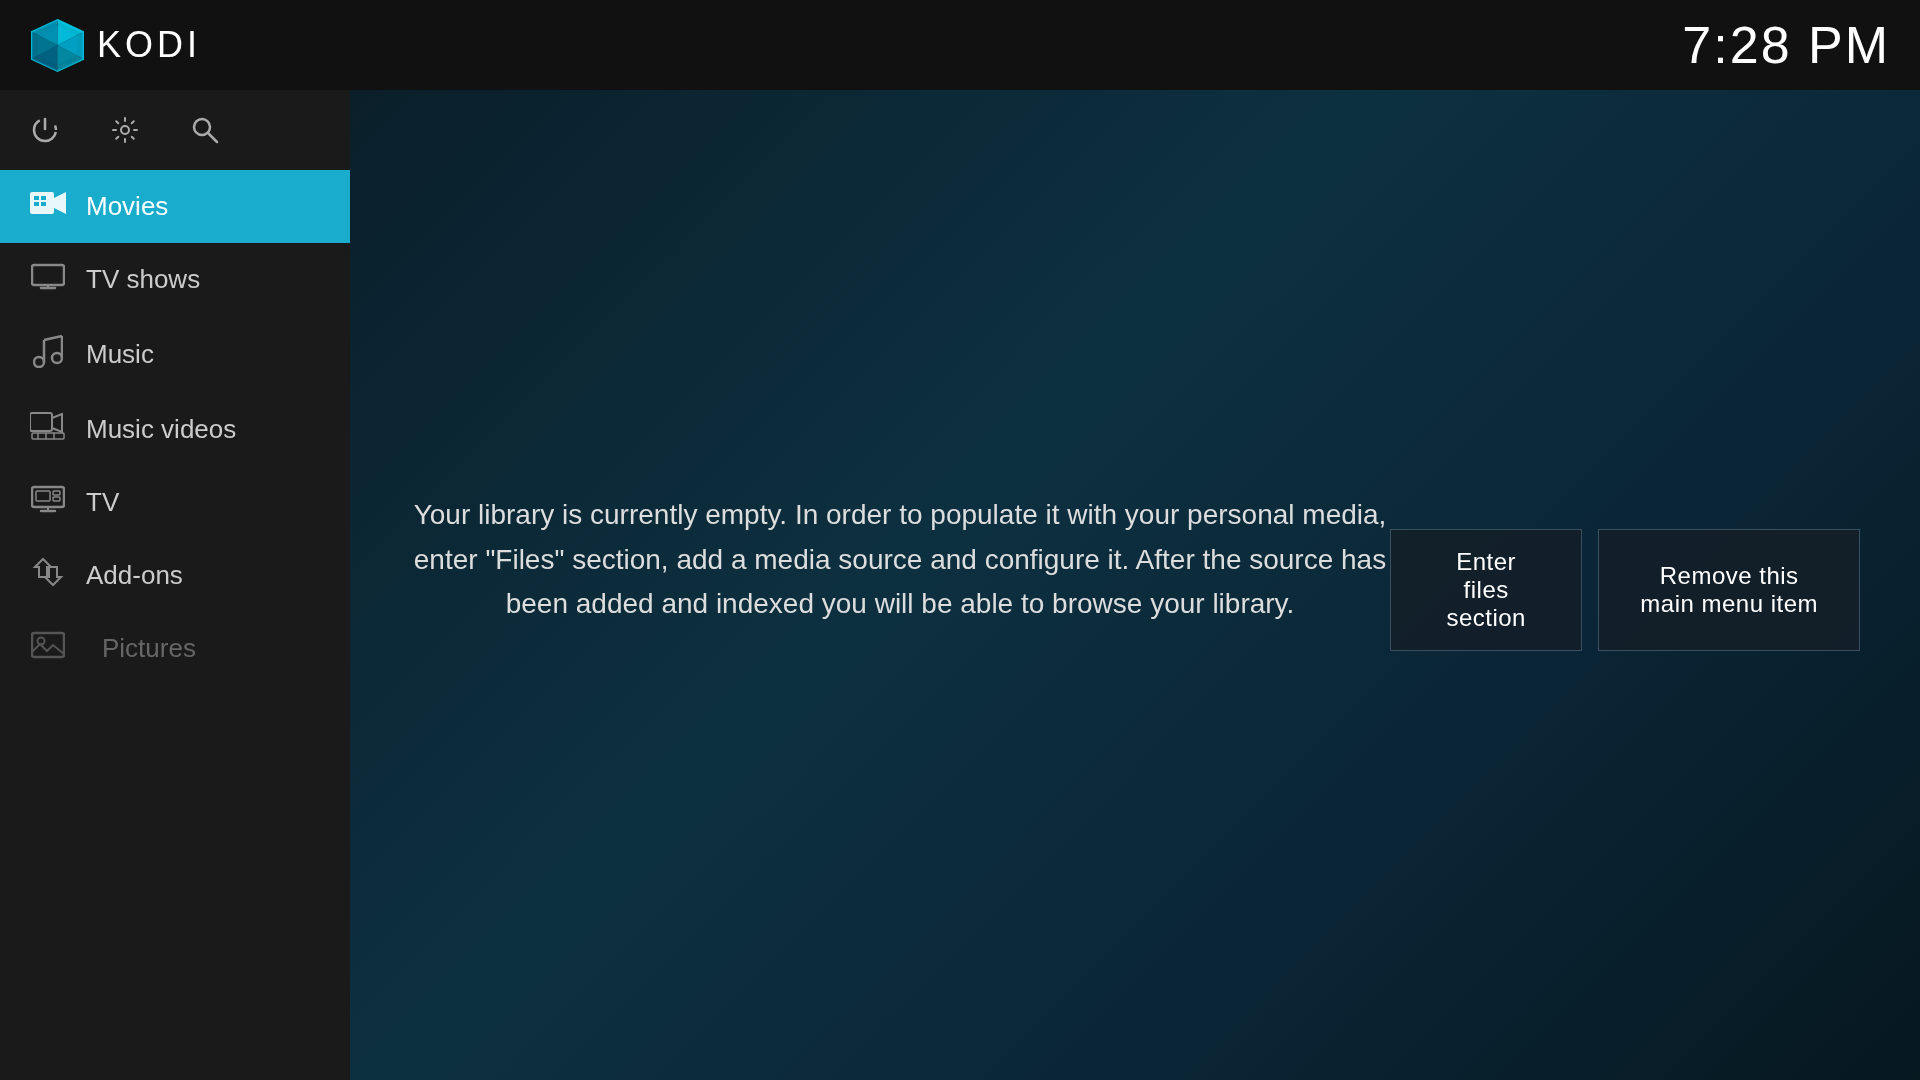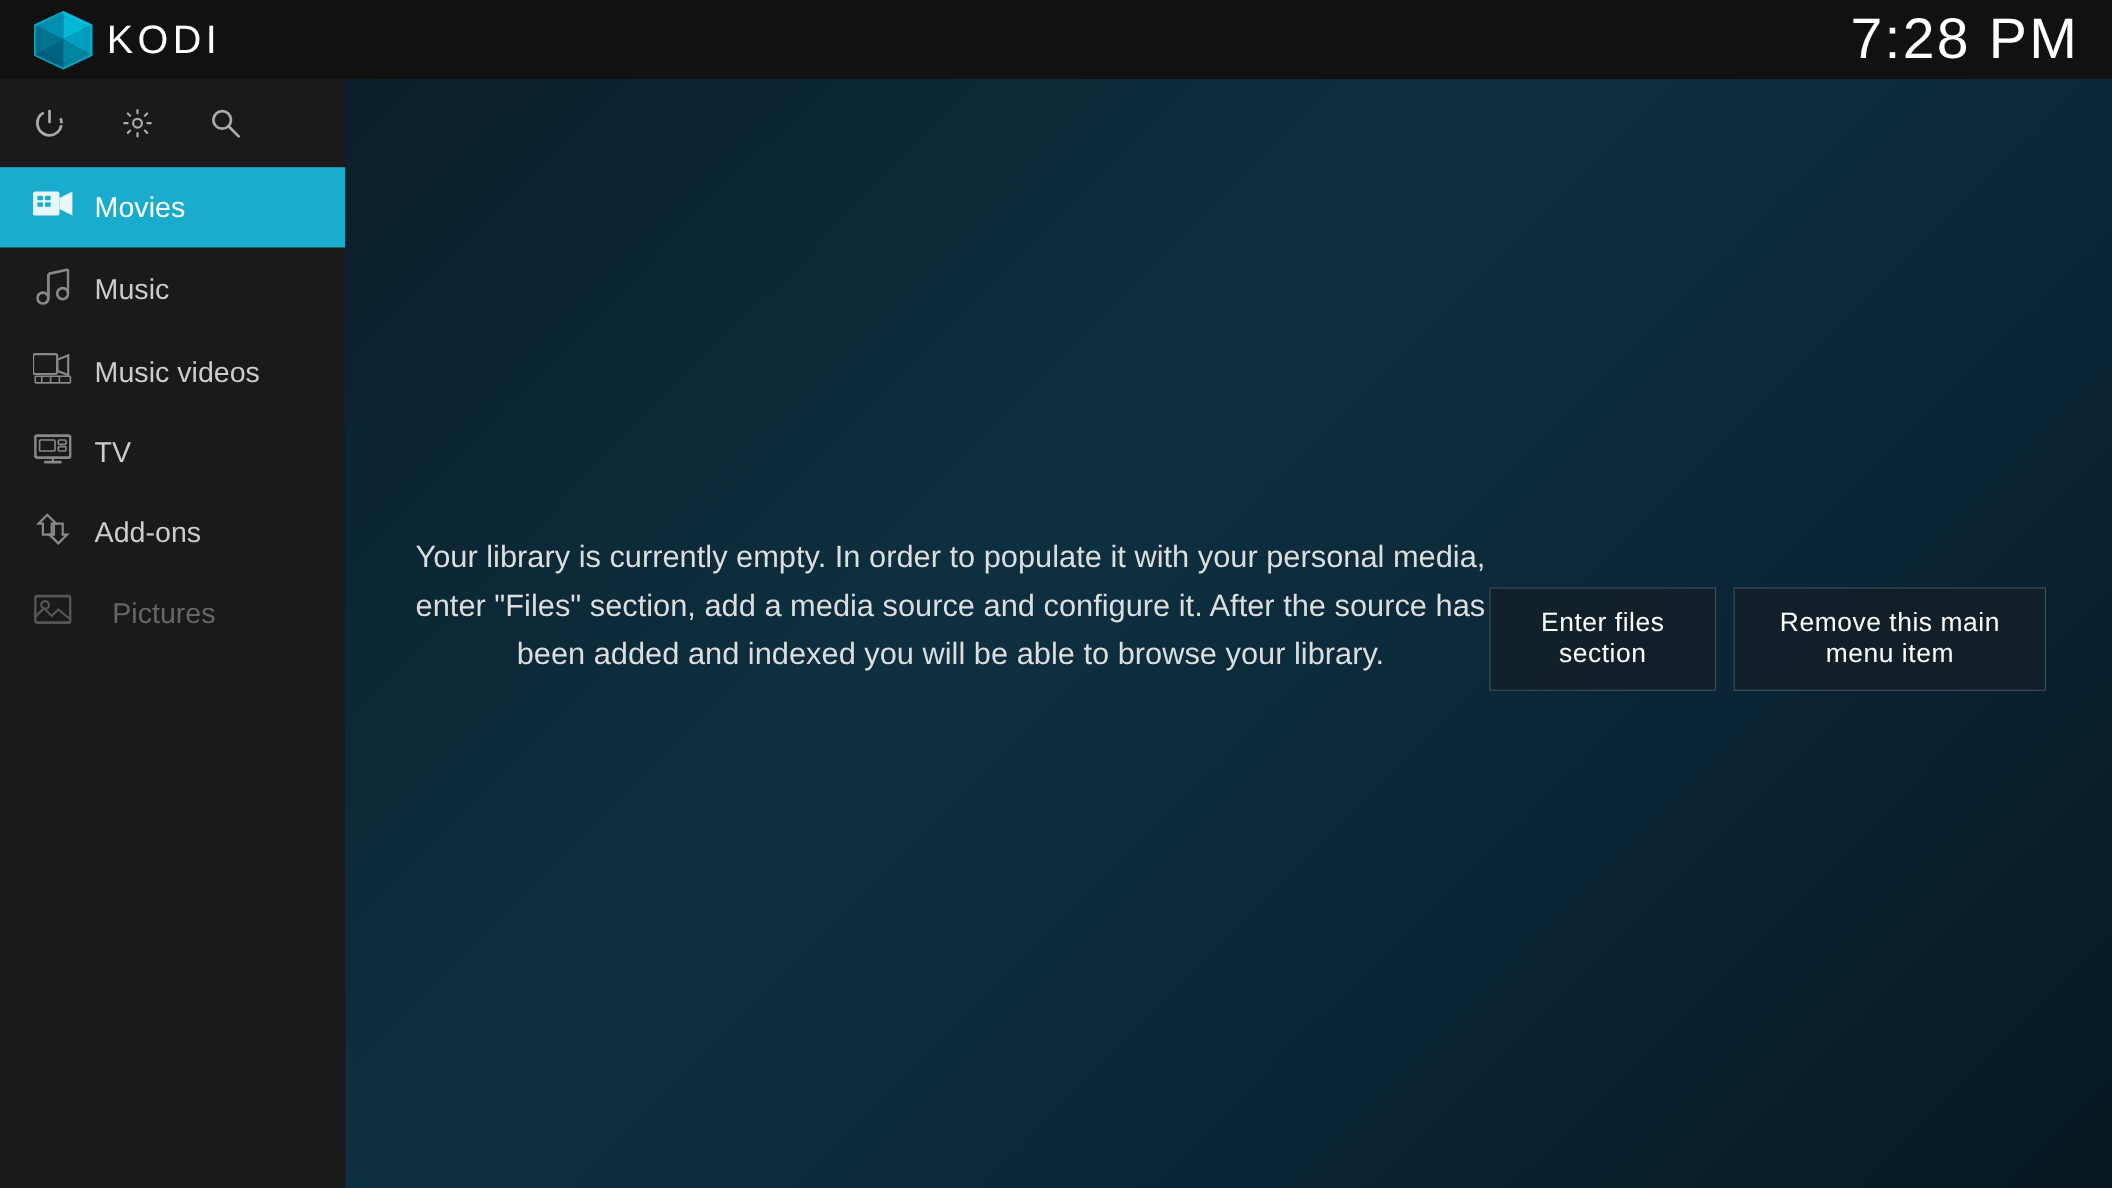--- a/index.html
+++ b/index.html
@@ -11,21 +11,21 @@
       font-family: 'Arial', sans-serif;
       color: #ffffff;
       overflow: hidden;
       display: flex;
       flex-direction: column;
     }
 
     
     .top-bar {
       background: #111111;
-      height: 72px;
+      height: 90px;
       display: flex;
       align-items: center;
       justify-content: space-between;
       padding: 16px 30px;
       flex-shrink: 0;
     }
 
     .logo-area {
       display: flex;
       align-items: center;
@@ -74,21 +74,21 @@
 
     
     .main-layout {
       display: flex;
       flex: 1;
       overflow: hidden;
     }
 
     
     .sidebar {
-      width: 314px;
+      width: 350px;
       background: #1a1a1a;
       flex-shrink: 0;
       display: flex;
       flex-direction: column;
     }
 
     .sidebar-item {
       display: flex;
       align-items: center;
       gap: 20px;
@@ -227,20 +227,30 @@
           <polygon points="24,10 36,4 36,26 24,20" fill="white" opacity="0.9"></polygon>
           <rect x="4" y="8" width="5" height="4" fill="#1aaccc"></rect>
           <rect x="11" y="8" width="5" height="4" fill="#1aaccc"></rect>
           <rect x="4" y="14" width="5" height="4" fill="#1aaccc"></rect>
           <rect x="11" y="14" width="5" height="4" fill="#1aaccc"></rect>
         </svg>
       </div>
       <span class="sidebar-label">Movies</span>
     </div>
 
+    <div class="sidebar-item">
+      <div class="sidebar-icon">
+        <svg width="34" height="30" viewBox="0 0 34 30" fill="none" xmlns="http://www.w3.org/2000/svg">
+          <rect x="1" y="4" width="32" height="20" rx="2" stroke="#888" stroke-width="2.5" fill="none"></rect>
+          <line x1="10" y1="27" x2="24" y2="27" stroke="#888" stroke-width="2.5" stroke-linecap="round"></line>
+          <line x1="17" y1="24" x2="17" y2="27" stroke="#888" stroke-width="2"></line>
+        </svg>
+      </div>
+      <span class="sidebar-label">TV shows</span>
+    </div>
 
     <div class="sidebar-item">
       <div class="sidebar-icon">
         <svg width="30" height="34" viewBox="0 0 30 34" fill="none" xmlns="http://www.w3.org/2000/svg">
           <circle cx="6" cy="28" r="5" stroke="#888" stroke-width="2.5" fill="none"></circle>
           <circle cx="24" cy="24" r="5" stroke="#888" stroke-width="2.5" fill="none"></circle>
           <line x1="11" y1="28" x2="11" y2="6" stroke="#888" stroke-width="2.5"></line>
           <line x1="29" y1="24" x2="29" y2="2" stroke="#888" stroke-width="2.5"></line>
           <line x1="11" y1="6" x2="29" y2="2" stroke="#888" stroke-width="2.5"></line>
         </svg>

